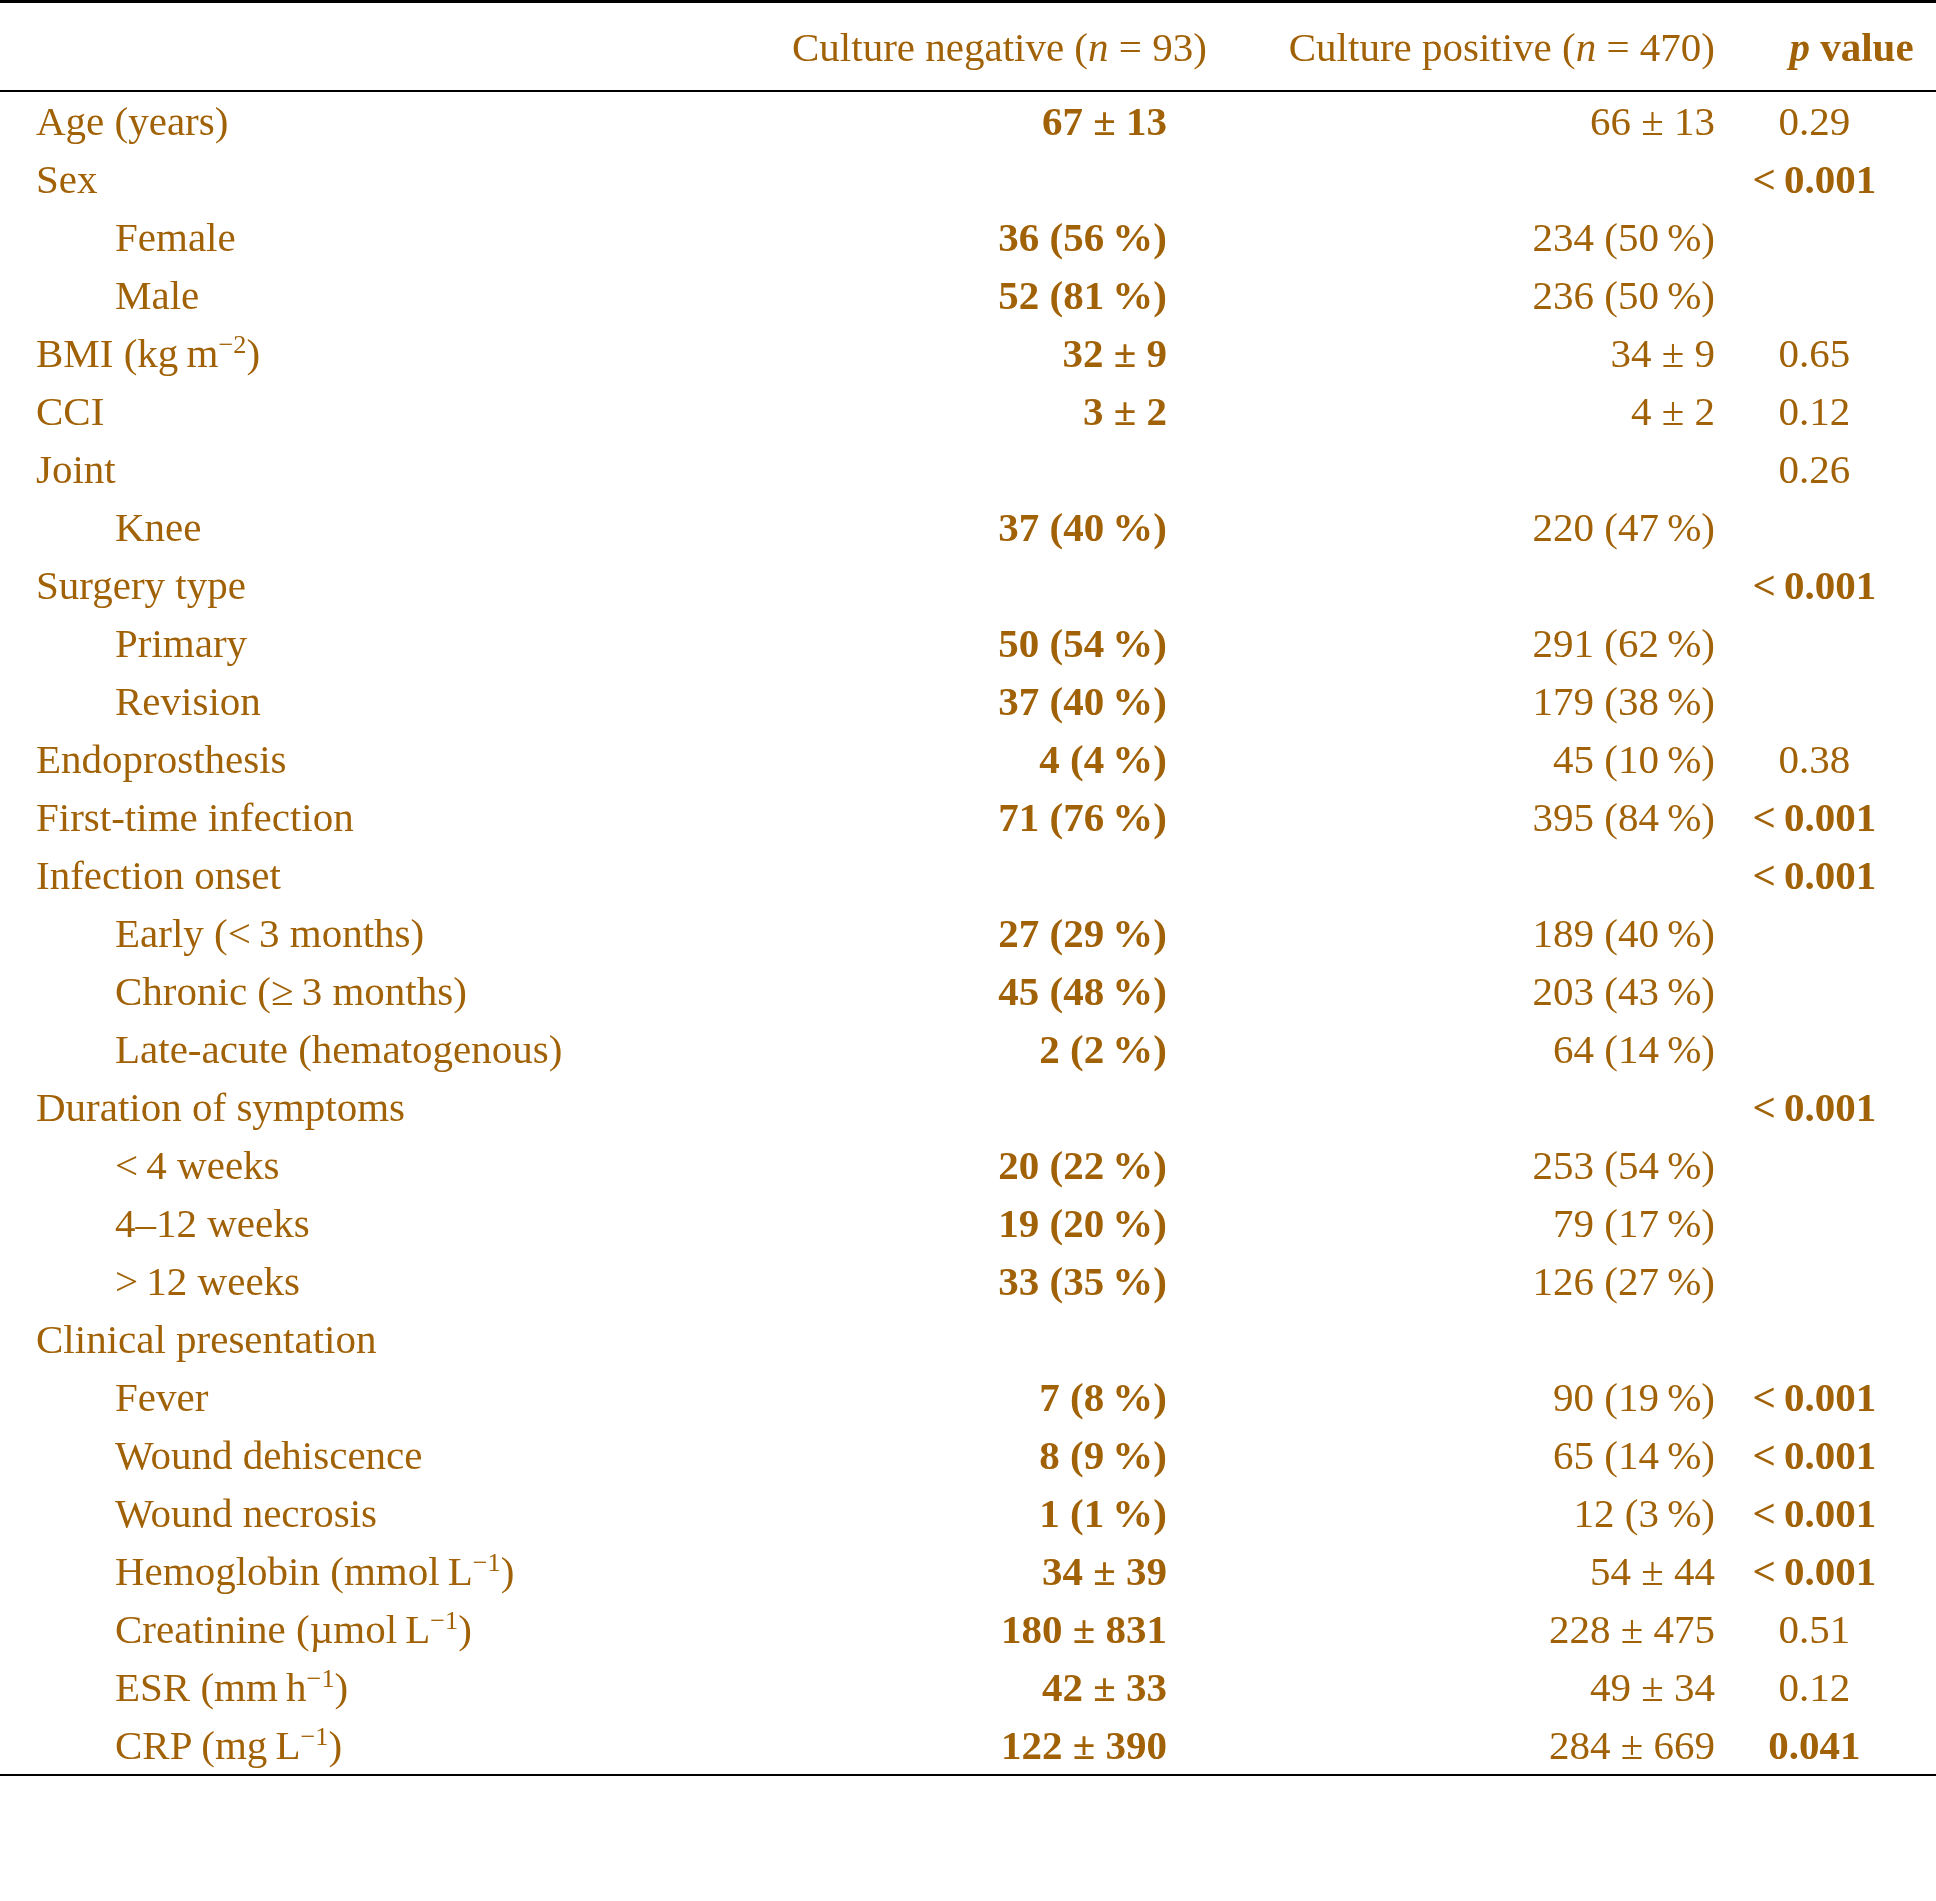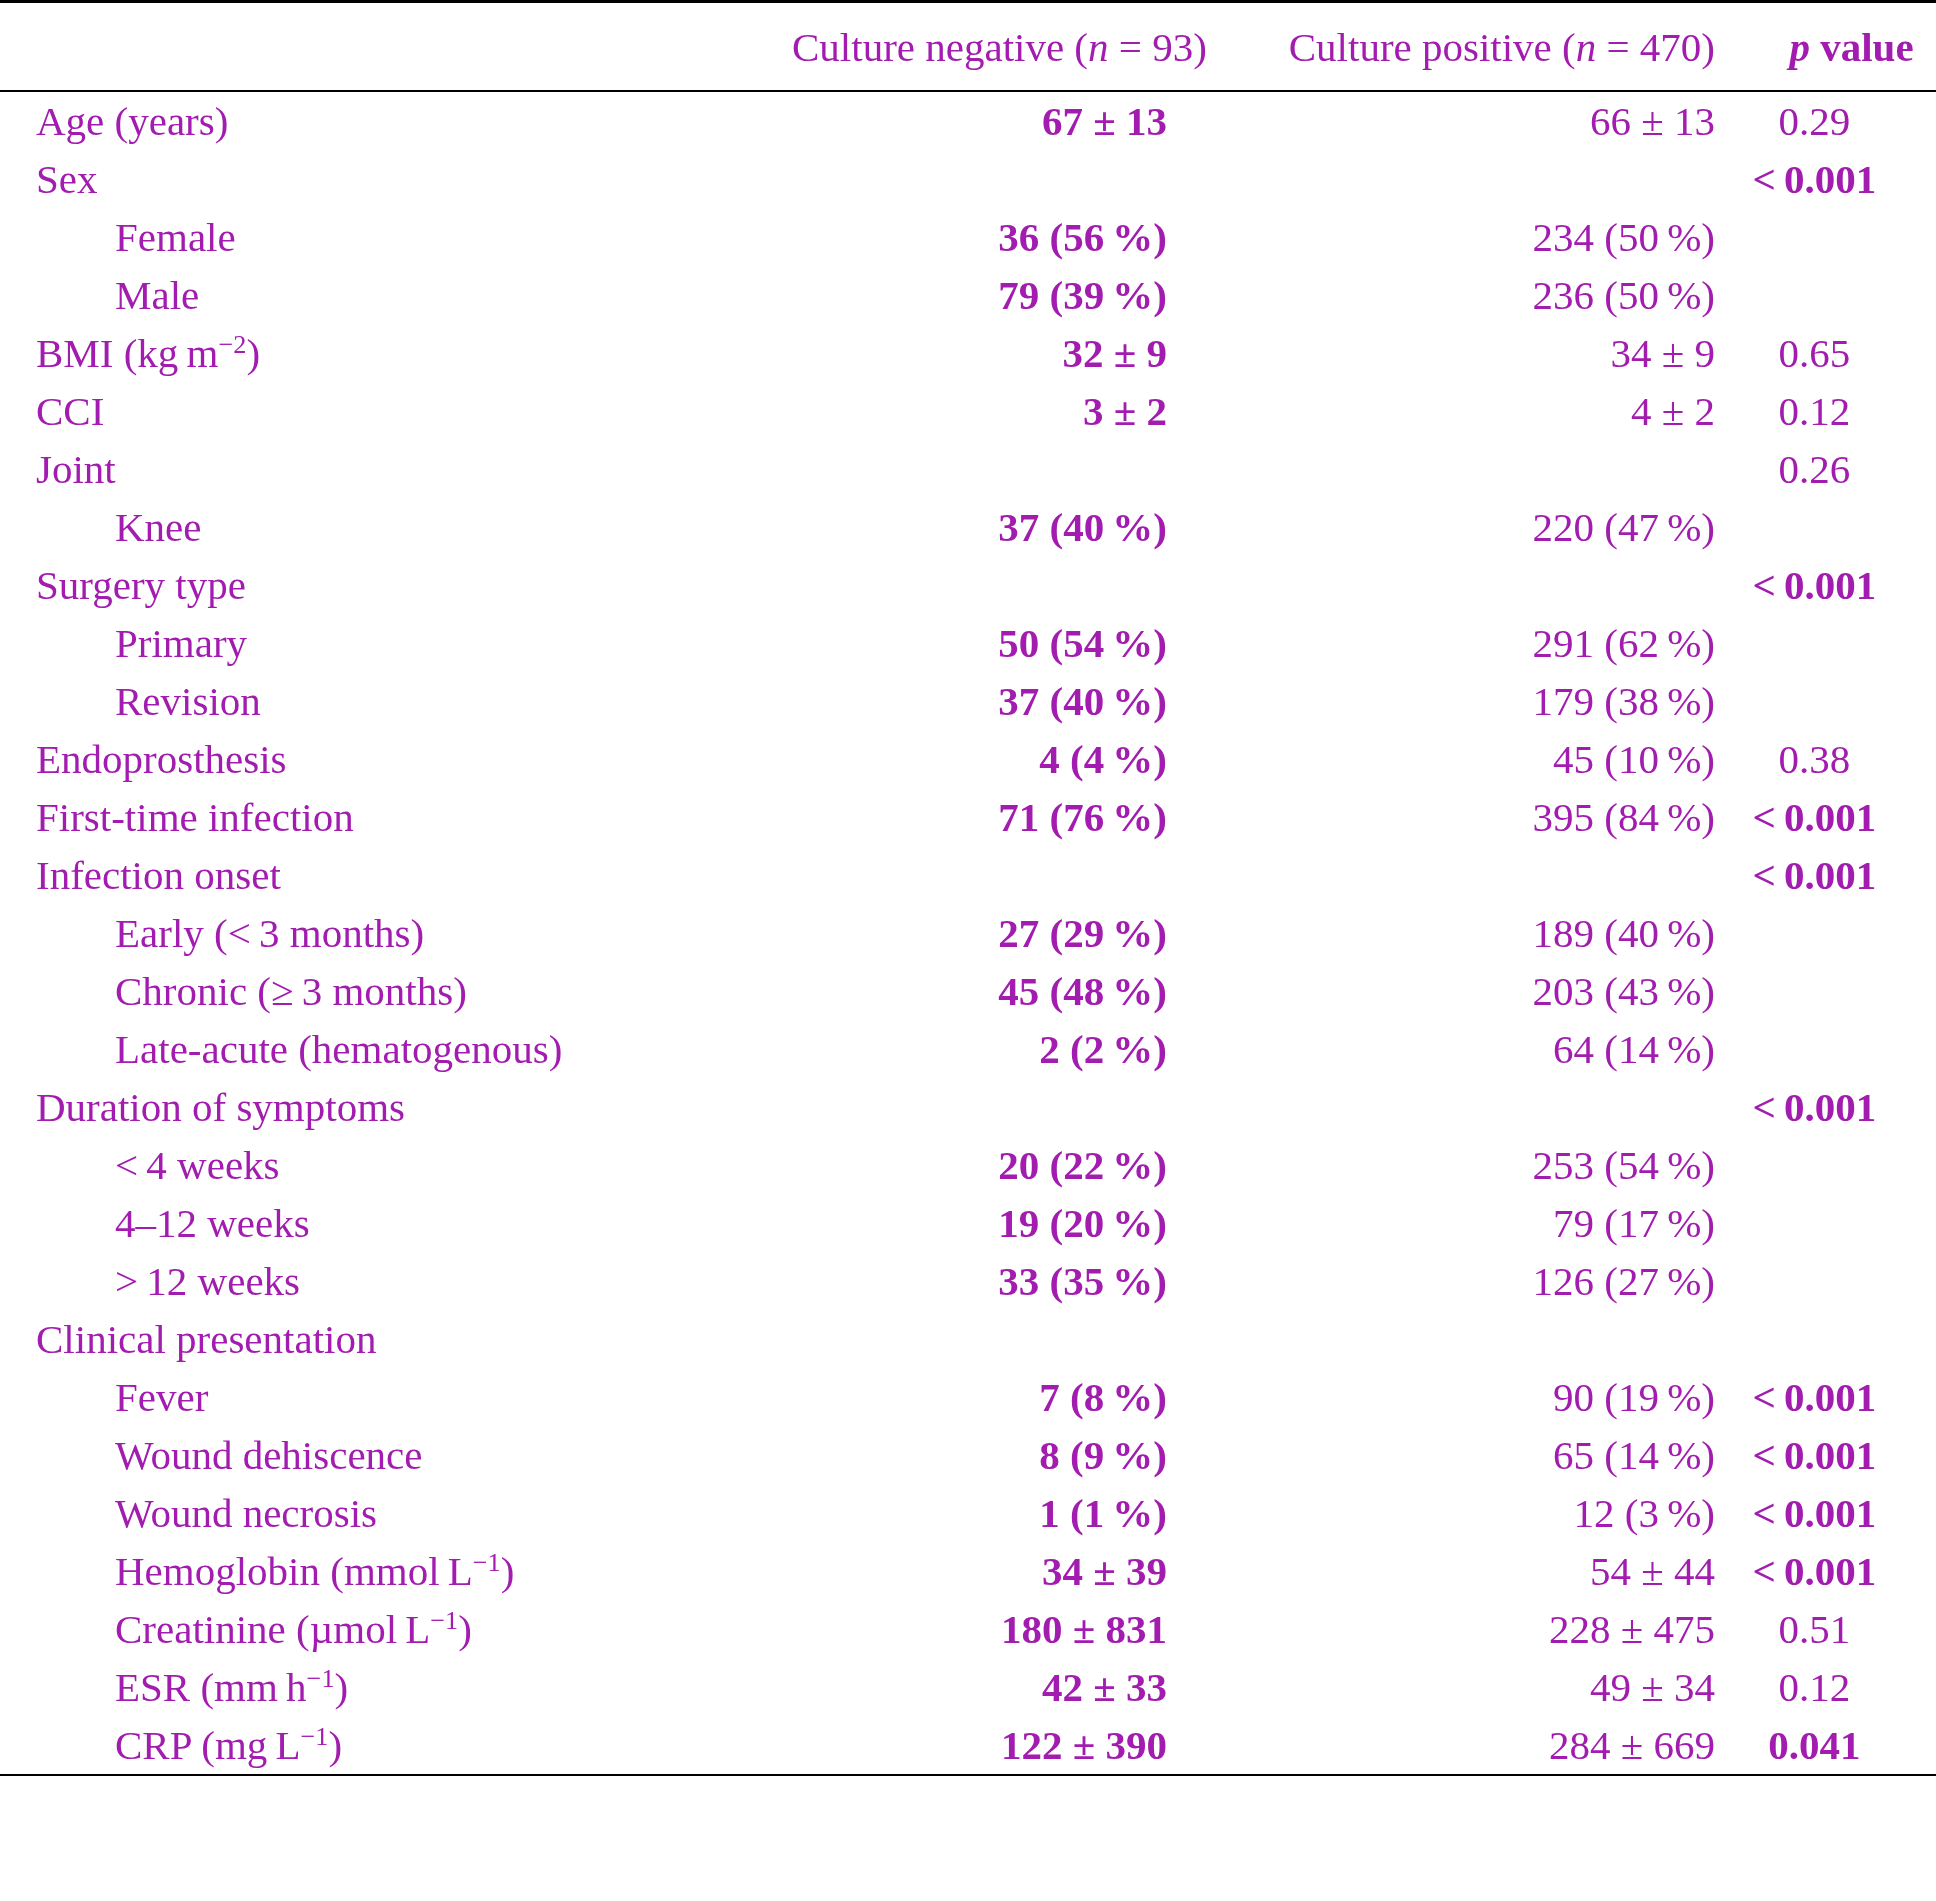--- a/index.html
+++ b/index.html
@@ -17,21 +17,21 @@
     font-family: "Liberation Serif", "DejaVu Serif", serif;
   }
   table.paper-table {
     width: 1937px;
     border-collapse: collapse;
     table-layout: fixed;
     border-top: 3.7px solid #000000;
     border-bottom: 2.8px solid #000000;
     font-size: 41px;
     line-height: 58px;
-    color: #a21caf;
+    color: #a16207;
   }
   col.c-label { width: 792px; }
   col.c-neg   { width: 375px; }
   col.c-pos   { width: 548px; }
   col.c-pval  { width: 222px; }
 
   thead th {
     height: 87px;
     font-weight: normal;
     text-align: right;
@@ -99,21 +99,21 @@
           <td class="cell-pval sig">&lt; 0.001</td>
         </tr>
         <tr class="indented">
           <td class="cell-label">Female</td>
           <td class="cell-neg">36 (56 %)</td>
           <td class="cell-pos">234 (50 %)</td>
           <td class="cell-pval"></td>
         </tr>
         <tr class="indented">
           <td class="cell-label">Male</td>
-          <td class="cell-neg">79 (39 %)</td>
+          <td class="cell-neg">52 (81 %)</td>
           <td class="cell-pos">236 (50 %)</td>
           <td class="cell-pval"></td>
         </tr>
         <tr>
           <td class="cell-label">BMI (kg m<sup>−2</sup>)</td>
           <td class="cell-neg">32 ± 9</td>
           <td class="cell-pos">34 ± 9</td>
           <td class="cell-pval">0.65</td>
         </tr>
         <tr>

